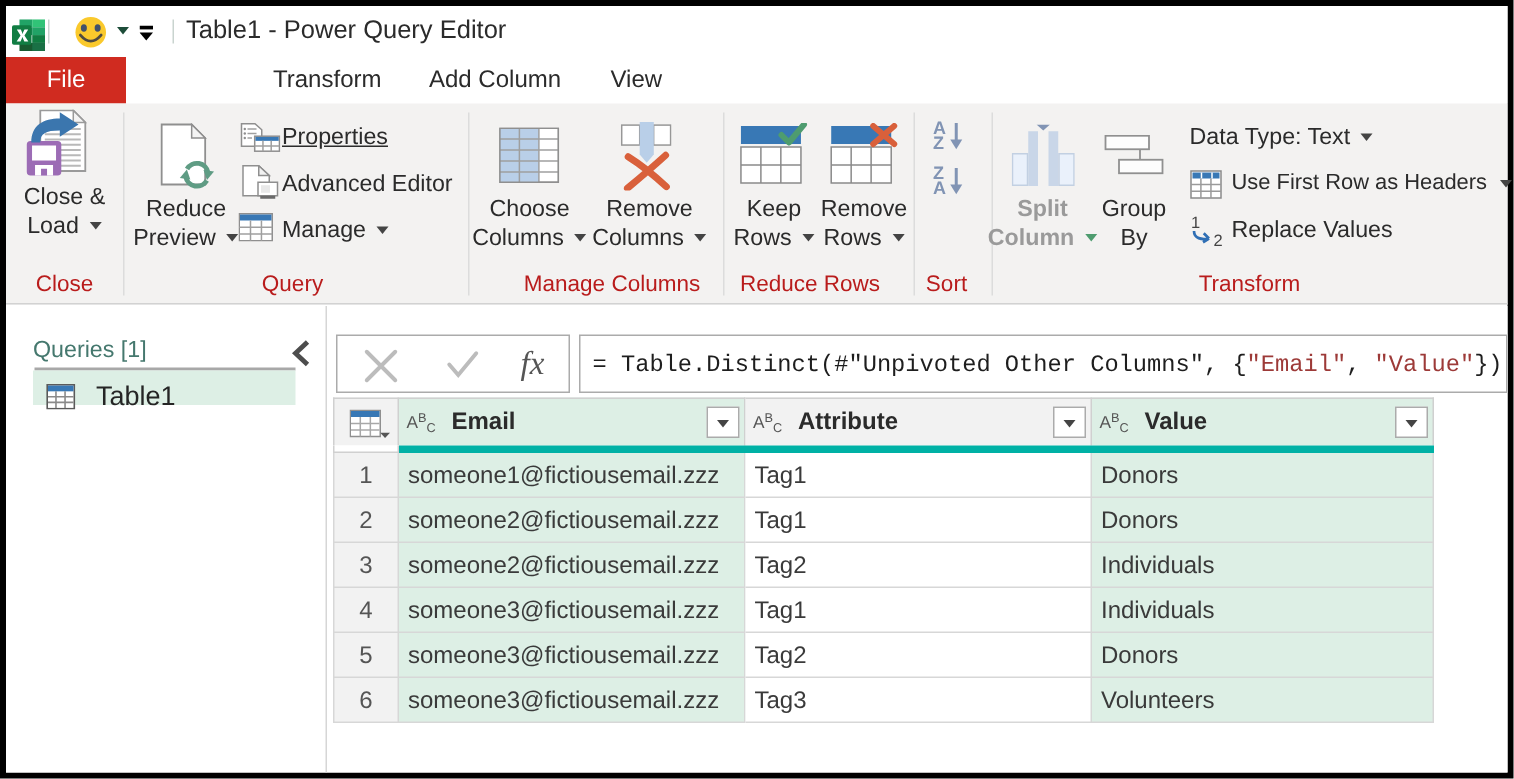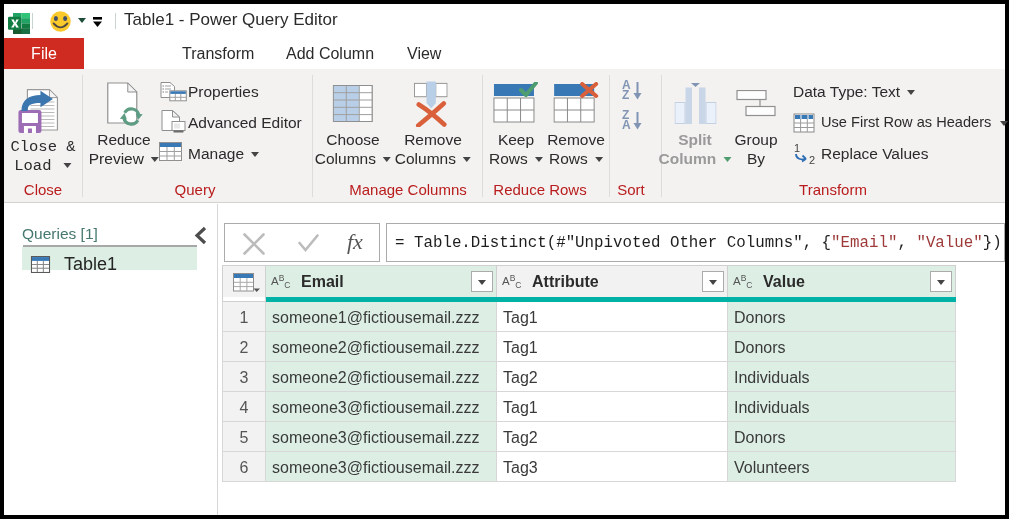--- a/index.html
+++ b/index.html
@@ -108,21 +108,21 @@
     <div class="rsep" style="left:605px;"></div>
     <div class="rsep" style="left:657px;"></div>
 
     <div class="grouplabel" style="left:39px;">Close</div>
     <div class="grouplabel" style="left:191px;">Query</div>
     <div class="grouplabel" style="left:404px;">Manage Columns</div>
     <div class="grouplabel" style="left:536px;">Reduce Rows</div>
     <div class="grouplabel" style="left:627px;">Sort</div>
     <div class="grouplabel" style="left:829px;">Transform</div>
 
-    <div class="bigbtn" style="left:39px; top:22px;font-family:Liberation Mono, monospace;">
+    <div class="bigbtn" style="left:39px; top:6px;">
       <div class="ico"><svg width="46" height="46" viewBox="0 0 46 46" style="margin-top:-2px; margin-left:-8px;">
         <path d="M11 0.6 L33 0.6 L41 8.6 L41 41 L11 41 Z" fill="#fff" stroke="#9a9a9a" stroke-width="1.2"></path>
         <path d="M33 0.6 L33 8.6 L41 8.6 Z" fill="#f4f4f4" stroke="#9a9a9a" stroke-width="1"></path>
         <g stroke="#b9b9b9" stroke-width="1.2">
           <line x1="14" y1="13" x2="38" y2="13"></line>
               <line x1="14" y1="16.5" x2="38" y2="16.5"></line>
           <line x1="14" y1="20" x2="38" y2="20"></line>
               <line x1="14" y1="23.5" x2="38" y2="23.5"></line>
           <line x1="14" y1="27" x2="38" y2="27"></line>
               <line x1="14" y1="30.5" x2="38" y2="30.5"></line>
@@ -147,21 +147,21 @@
           <path d="M20.9 32.7 A7.6 7.6 0 0 1 35.0 35.2"></path>
           <path d="M34.1 40.3 A7.6 7.6 0 0 1 20.0 37.8"></path>
         </g>
         <path d="M31.9 33.4 L38.9 34.3 L34.2 40.0 Z" fill="#5f9c84"></path>
         <path d="M23.1 39.6 L16.1 38.7 L20.8 33.0 Z" fill="#5f9c84"></path>
       </svg></div>
       <div class="lbl">Reduce</div>
       <div class="lbl">Preview <span class="caret"></span></div>
     </div>
 
-    <div class="smallbtn" style="left:184px; top:14px;">Properties</div>
+    <div class="smallbtn" style="left:184px; top:14px;text-decoration:underline;">Properties</div>
     <div class="smallbtn" style="left:184px; top:45px;">Advanced Editor</div>
     <div class="smallbtn" style="left:184px; top:76px;">Manage <span class="caret"></span></div>
     <svg class="abs" style="left:155px; top:13px;" width="28" height="20" viewBox="0 0 28 20">
       <path d="M2 0.5 L11 0.5 L15.5 4.5 L15.5 15.5 L2 15.5 Z" fill="#fff" stroke="#8f8f8f"></path>
       <circle cx="4.2" cy="4" r="0.8" fill="#8f8f8f"></circle>
         <line x1="6" y1="4" x2="12" y2="4" stroke="#a0a0a0"></line>
       <circle cx="4.2" cy="7" r="0.8" fill="#8f8f8f"></circle>
         <line x1="6" y1="7" x2="12" y2="7" stroke="#a0a0a0"></line>
       <circle cx="4.2" cy="10" r="0.8" fill="#8f8f8f"></circle>
         <line x1="6" y1="10" x2="9" y2="10" stroke="#a0a0a0"></line>

